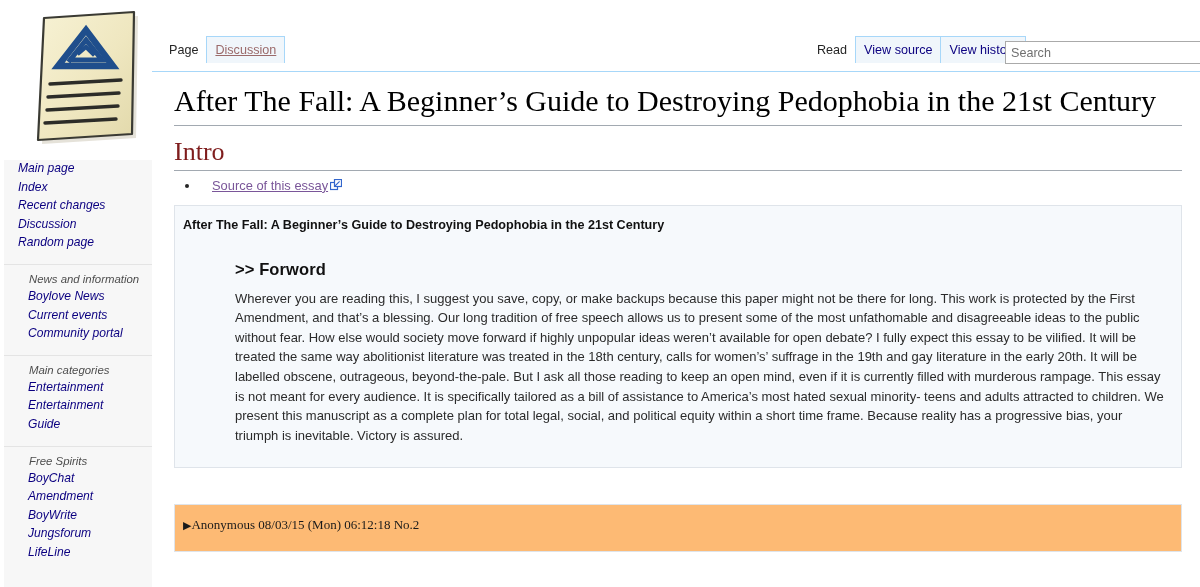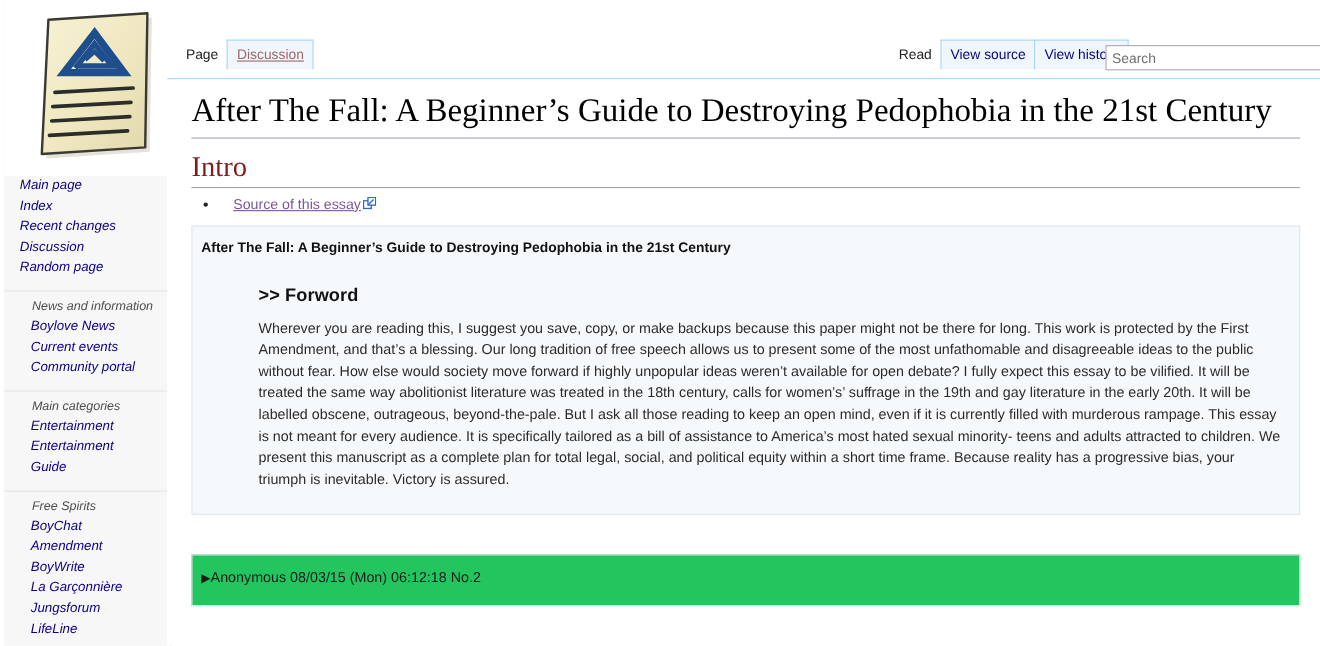--- a/index.html
+++ b/index.html
@@ -125,21 +125,21 @@
   .essay-sub {
     font-size:16.5px; font-weight:bold; color:#111;
     margin:28px 0 10px 52px; letter-spacing:.1px;
   }
   .essay-para {
     font-size:13px; line-height:19.6px; color:#2b2b2b;
     margin:0 0 0 52px;
   }
   .post-box {
     margin:36px 18px 0 0; padding:12px 14px 18px 8px;
-    background:#22c55e; border:1px solid #dfe4ea;
+    background:#fdba74; border:1px solid #dfe4ea;font-family:Liberation Serif, serif;
   }
   .post-head { font-size:13px; color:#1a1a1a; }
   .tri { font-size:11px; }
 </style>
 </head>
 <body>
 
 <div id="page">
 
   <div id="personal-bar">
@@ -218,21 +218,20 @@
         </div>
       </div>
 
       <div class="portal divided">
         <div class="portal-heading">Free Spirits</div>
         <div class="portal-body">
           <ul class="lvl2">
             <li><a href="#">BoyChat</a></li>
             <li><a href="#">Amendment</a></li>
             <li><a href="#">BoyWrite</a></li>
-            <li><a href="#">La Garçonnière</a></li>
             <li><a href="#">Jungsforum</a></li>
             <li><a href="#">LifeLine</a></li>
           </ul>
         </div>
       </div>
 
     </div>
   </div>
 
   <div id="content-col">

